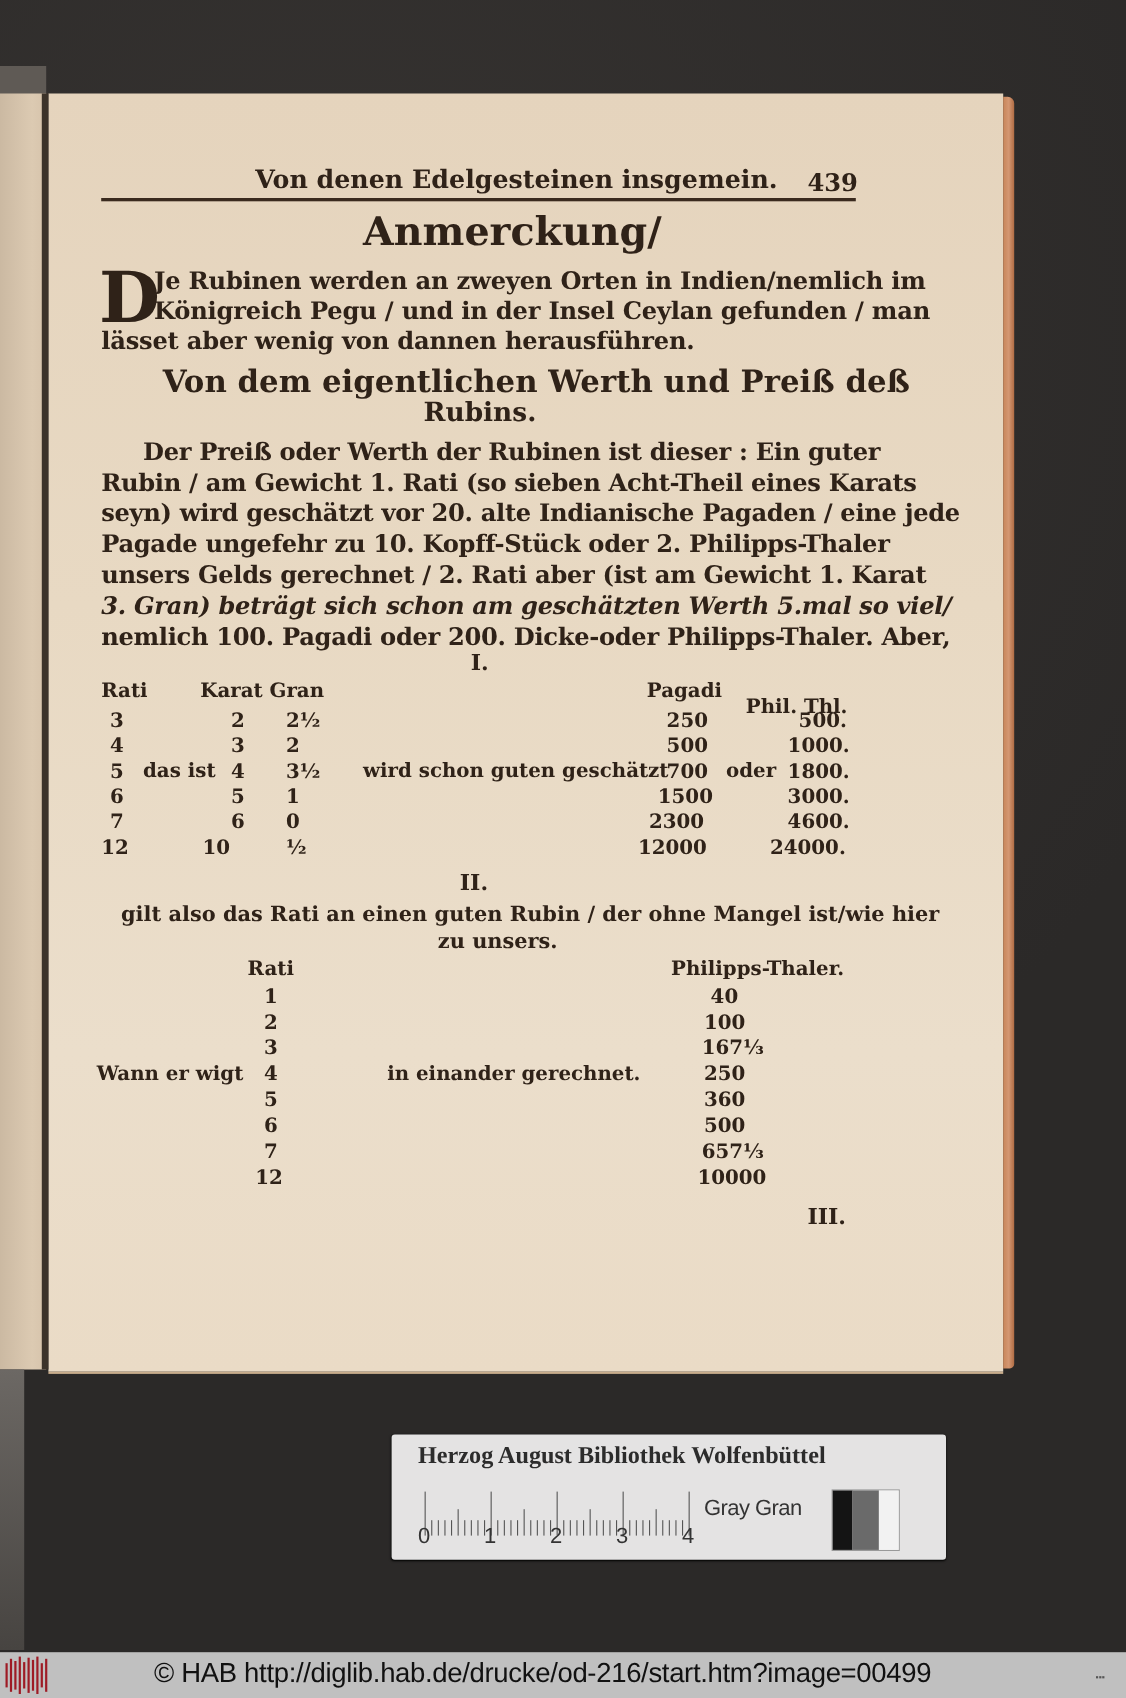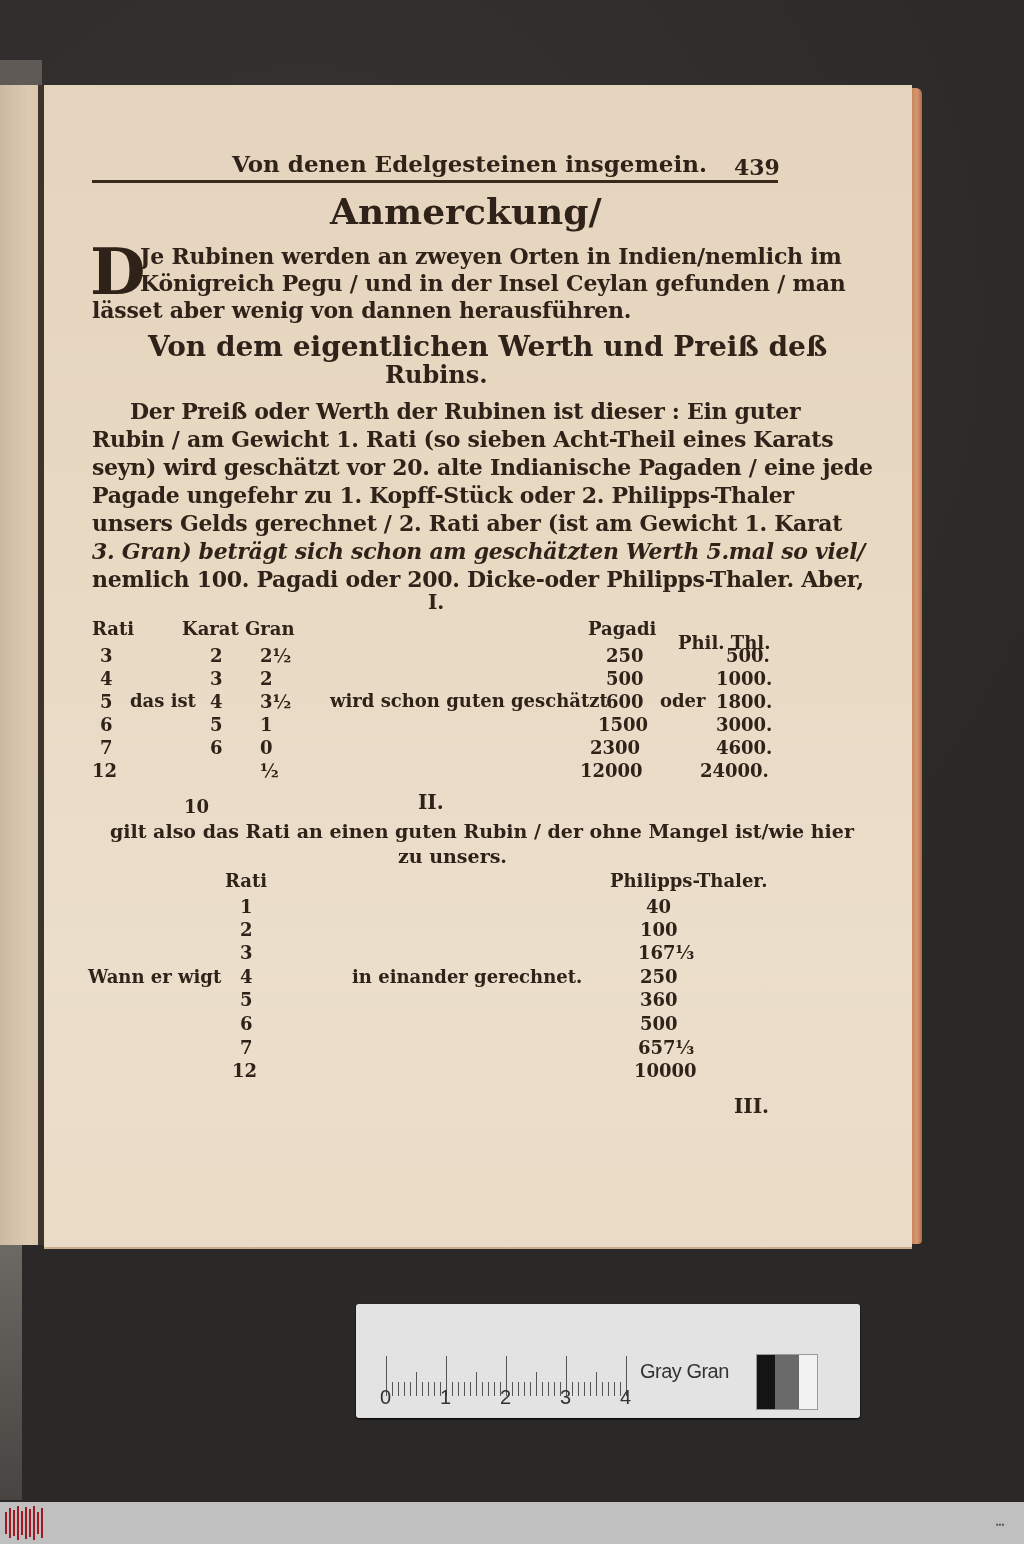--- a/index.html
+++ b/index.html
@@ -62,21 +62,21 @@
 <div class="text para" style="left:140px;top:243px;">Je Rubinen werden an zweyen Orten in Indien/nemlich im</div>
 <div class="text para" style="left:140px;top:270px;">Königreich Pegu / und in der Insel Ceylan gefunden / man</div>
 <div class="text para" style="top:297px;">lässet aber wenig von dannen herausführen.</div>
 
 <div class="text subhead" style="left:148px;top:330px;">Von dem eigentlichen Werth und Preiß deß</div>
 <div class="text subhead" style="left:385px;top:360px;font-size:24px;">Rubins.</div>
 
 <div class="text body" style="left:130px;top:398px;">Der Preiß oder Werth der Rubinen ist dieser : Ein guter</div>
 <div class="text body" style="top:426px;">Rubin / am Gewicht 1. Rati (so sieben Acht-Theil eines Karats</div>
 <div class="text body" style="top:454px;">seyn) wird geschätzt vor 20. alte Indianische Pagaden / eine jede</div>
-<div class="text body" style="top:482px;">Pagade ungefehr zu 1. Kopff-Stück oder 2. Philipps-Thaler</div>
+<div class="text body" style="top:482px;">Pagade ungefehr zu 10. Kopff-Stück oder 2. Philipps-Thaler</div>
 <div class="text body" style="top:510px;">unsers Gelds gerechnet / 2. Rati aber (ist am Gewicht 1. Karat</div>
 <div class="text body" style="top:538px;font-style:italic;">3. Gran) beträgt sich schon am geschätzten Werth 5.mal so viel/</div>
 <div class="text body" style="top:566px;">nemlich 100. Pagadi oder 200. Dicke-oder Philipps-Thaler. Aber,</div>
 
 <div class="text roman" style="left:428px;top:590px;">I.</div>
 <div class="text tbl" style="left:92px;top:618px;">Rati</div>
 <div class="text tbl" style="left:182px;top:618px;">Karat</div>
 <div class="text tbl" style="left:245px;top:618px;">Gran</div>
 <div class="text tbl" style="left:588px;top:618px;">Pagadi</div>
 <div class="text tbl" style="left:678px;top:632px;">Phil. Thl.</div>
@@ -94,37 +94,37 @@
 
   <div class="text tbl" style="left:100px;top:668px;">4</div>
   <div class="text tbl" style="left:210px;top:668px;">3</div>
   <div class="text tbl" style="left:260px;top:668px;">2</div>
   <div class="text tbl" style="left:606px;top:668px;">500</div>
   <div class="text tbl" style="left:716px;top:668px;">1000.</div>
 
   <div class="text tbl" style="left:100px;top:691px;">5</div>
   <div class="text tbl" style="left:210px;top:691px;">4</div>
   <div class="text tbl" style="left:260px;top:691px;">3½</div>
-  <div class="text tbl" style="left:606px;top:691px;">600</div>
+  <div class="text tbl" style="left:606px;top:691px;">700</div>
   <div class="text tbl" style="left:716px;top:691px;">1800.</div>
 
   <div class="text tbl" style="left:100px;top:714px;">6</div>
   <div class="text tbl" style="left:210px;top:714px;">5</div>
   <div class="text tbl" style="left:260px;top:714px;">1</div>
   <div class="text tbl" style="left:598px;top:714px;">1500</div>
   <div class="text tbl" style="left:716px;top:714px;">3000.</div>
 
   <div class="text tbl" style="left:100px;top:737px;">7</div>
   <div class="text tbl" style="left:210px;top:737px;">6</div>
   <div class="text tbl" style="left:260px;top:737px;">0</div>
   <div class="text tbl" style="left:590px;top:737px;">2300</div>
   <div class="text tbl" style="left:716px;top:737px;">4600.</div>
 
   <div class="text tbl" style="left:92px;top:760px;">12</div>
-  <div class="text tbl" style="left:184px;top:760px;margin-top:36px;">10</div>
+  <div class="text tbl" style="left:184px;top:760px;">10</div>
   <div class="text tbl" style="left:260px;top:760px;">½</div>
   <div class="text tbl" style="left:580px;top:760px;">12000</div>
   <div class="text tbl" style="left:700px;top:760px;">24000.</div>
 </div>
 
 <div class="text roman" style="left:418px;top:790px;">II.</div>
 <div class="text tbl" style="left:110px;top:820px;font-size:19px;">gilt also das Rati an einen guten Rubin / der ohne Mangel ist/wie hier</div>
 <div class="text tbl" style="left:398px;top:845px;font-size:19px;">zu unsers.</div>
 <div class="text tbl" style="left:225px;top:870px;">Rati</div>
 <div class="text tbl" style="left:610px;top:870px;">Philipps-Thaler.</div>
@@ -145,20 +145,21 @@
   <div class="text tbl" style="left:240px;top:1013px;">6</div>
   <div class="text tbl" style="left:640px;top:1013px;">500</div>
   <div class="text tbl" style="left:240px;top:1037px;">7</div>
   <div class="text tbl" style="left:638px;top:1037px;">657⅓</div>
   <div class="text tbl" style="left:232px;top:1060px;">12</div>
   <div class="text tbl" style="left:634px;top:1060px;">10000</div>
 </div>
 <div class="text roman" style="left:734px;top:1094px;">III.</div>
 
 <div class="card">
+  <div class="card-title">Herzog August Bibliothek Wolfenbüttel</div>
   <div class="ticks">
     <div class="tick" style="left:0;height:40px"></div>
     <div class="tick" style="left:6px;height:14px"></div>
     <div class="tick" style="left:12px;height:14px"></div>
     <div class="tick" style="left:18px;height:14px"></div>
     <div class="tick" style="left:24px;height:14px"></div>
     <div class="tick" style="left:30px;height:24px"></div>
     <div class="tick" style="left:36px;height:14px"></div>
     <div class="tick" style="left:42px;height:14px"></div>
     <div class="tick" style="left:48px;height:14px"></div>
@@ -214,14 +215,15 @@
     <div class="bar" style="height:30px"></div>
     <div class="bar" style="height:26px"></div>
     <div class="bar" style="height:34px"></div>
     <div class="bar" style="height:24px"></div>
     <div class="bar" style="height:32px"></div>
     <div class="bar" style="height:28px"></div>
     <div class="bar" style="height:34px"></div>
     <div class="bar" style="height:22px"></div>
     <div class="bar" style="height:30px"></div>
   </div>
+  <div class="footer-text">© HAB http://diglib.hab.de/drucke/od-216/start.htm?image=00499</div>
   <div class="footer-dots">▪▪▪</div>
 </div>
 
 </body></html>

